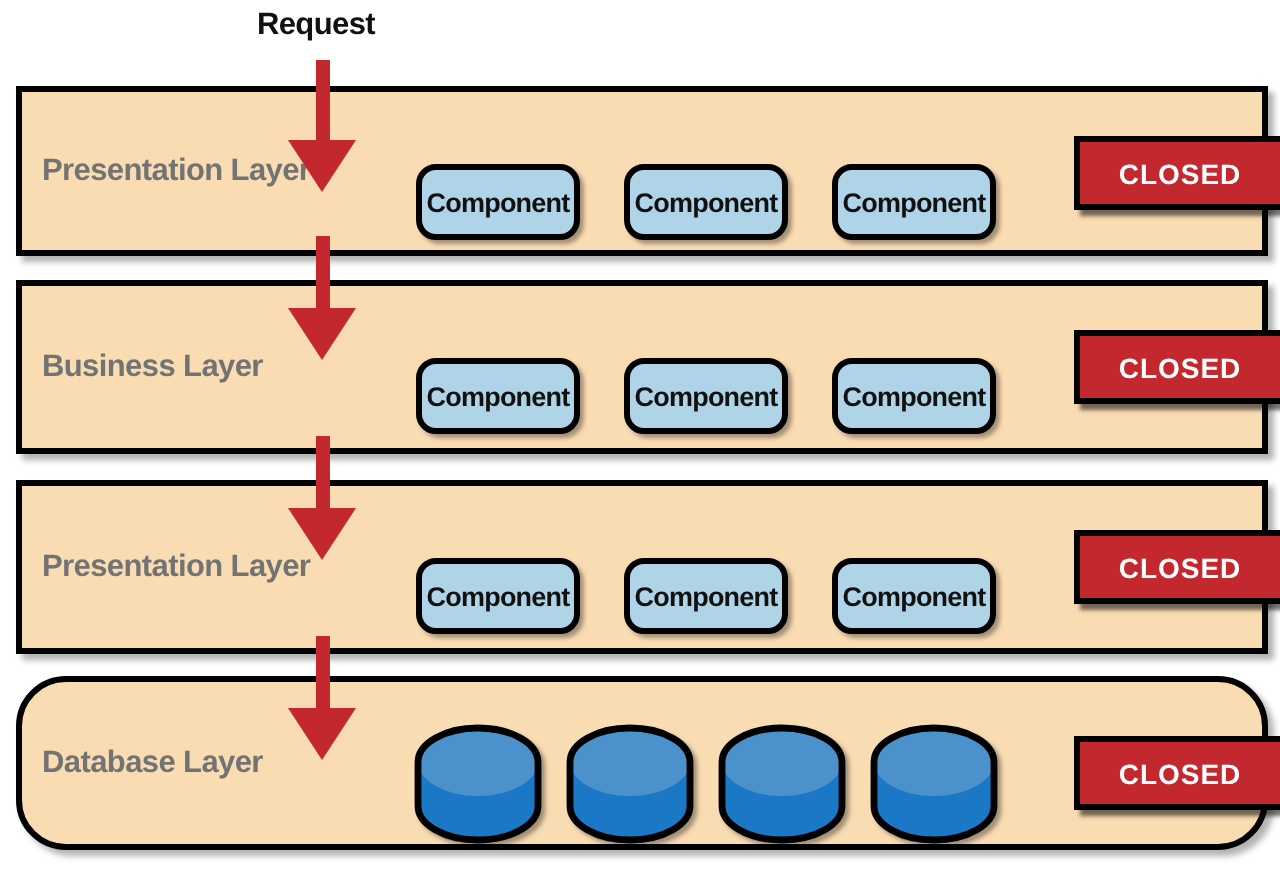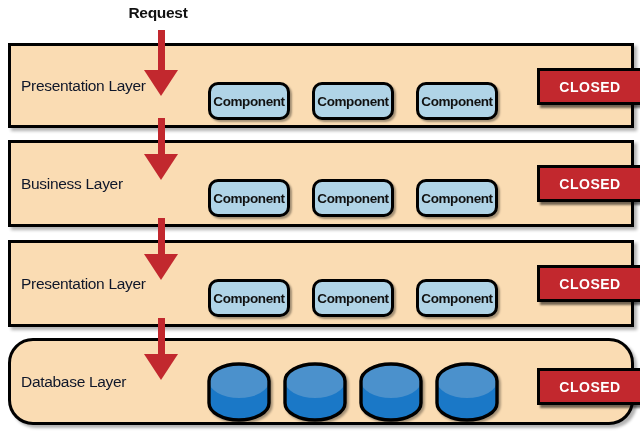--- a/index.html
+++ b/index.html
@@ -27,21 +27,21 @@
     border:3px solid var(--ink);
     box-shadow:3px 3px 3px rgba(0,0,0,0.30);
   }
   .layer-1{top:43px;height:85px;}
   .layer-2{top:140px;height:87px;}
   .layer-3{top:240px;height:87px;}
   .layer-4{top:338px;height:87px;border-radius:25px;}
 
   .layer-label{
     position:absolute;left:10px;top:50%;transform:translateY(-50%);
-    font-size:15.5px;font-weight:400;letter-spacing:-0.3px;color:#0f172a;white-space:nowrap;
+    font-size:15.5px;font-weight:700;letter-spacing:-0.3px;color:#737373;white-space:nowrap;
   }
 
   .component{
     position:absolute;top:36px;width:82px;height:38px;
     background:var(--component-bg);
     border:3px solid var(--ink);border-radius:10px;
     display:flex;align-items:center;justify-content:center;
     font-size:13.5px;font-weight:600;letter-spacing:-0.4px;color:#111;
     box-shadow:2px 2px 2px rgba(0,0,0,0.35);
   }

